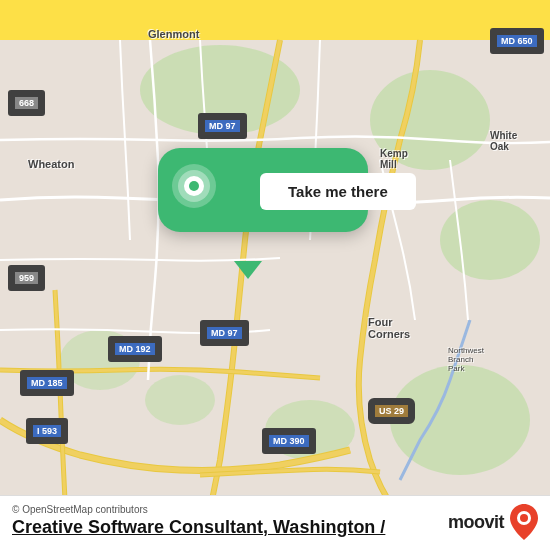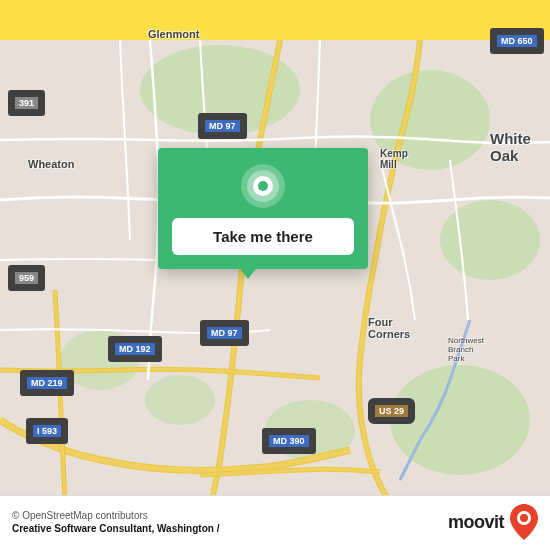--- a/index.html
+++ b/index.html
@@ -26,26 +26,27 @@
       width: 100%; height: 100%;
     }
 
     
     .popup-card {
       position: absolute;
       top: 148px;
       left: 158px;
       width: 210px;
       background: #3db872;
-      border-radius: 4px;
+      border-radius: 22px;
       padding: 16px 14px 14px 14px;
       display: flex;
-      flex-direction: column;
+      flex-direction: row;
       align-items: center;
       box-shadow: 0 4px 16px rgba(0,0,0,0.25);
+      gap: 44px;
     }
 
     .popup-pin {
       width: 44px;
       height: 44px;
       margin-bottom: 10px;
       display: flex;
       align-items: center;
       justify-content: center;
     }
@@ -86,39 +87,39 @@
     
     .footer {
       position: absolute;
       bottom: 0;
       left: 0;
       right: 0;
       background: white;
       border-top: 1px solid #ddd;
       padding: 8px 12px 10px 12px;
       display: flex;
-      align-items: center;
       justify-content: space-between;
     }
 
     .footer-left {
       display: flex;
       flex-direction: column;
     }
 
     .footer-copyright {
       font-size: 10px;
       color: #555;
       margin-bottom: 2px;
     }
 
     .footer-title {
-      font-size: 10px;
+      font-size: 18px;
       font-weight: 600;
       color: #111;
+      text-decoration: underline;
     }
 
     .footer-subtitle {
       font-size: 11px;
       color: #555;
     }
 
     
     .moovit-logo {
       display: flex;
@@ -210,34 +211,34 @@
     <path d="M380 120 Q390 160 400 200 Q410 240 415 280" stroke="white" stroke-width="2" fill="none"></path>
     <path d="M450 120 Q455 160 460 200 Q465 240 468 280" stroke="white" stroke-width="2" fill="none"></path>
     <path d="M0 290 Q80 288 160 292 Q220 295 270 290" stroke="white" stroke-width="2" fill="none"></path>
     <path d="M120 0 Q122 50 125 100 Q128 150 130 200" stroke="white" stroke-width="2" fill="none"></path>
     <path d="M200 0 Q202 40 205 80 Q208 120 210 160" stroke="white" stroke-width="2" fill="none"></path>
   </svg>
 
   <div class="place-name" style="top:28px;left:148px;">Glenmont</div>
   <div class="place-name" style="top:158px;left:28px;">Wheaton</div>
   <div class="place-name" style="top:148px;left:380px;font-size:10px;">Kemp<br>Mill</div>
-  <div class="place-name" style="top:130px;left:490px;font-size:15px;">White<br>Oak</div>
+  <div class="place-name" style="top:130px;left:490px;font-size:10px;">White<br>Oak</div>
   <div class="place-name" style="top:316px;left:368px;">Four<br>Corners</div>
-  <div class="place-name small" style="top:336px;left:448px;font-size:8px;">Northwest<br>Branch<br>Park</div>
+  <div class="place-name small" style="top:346px;left:448px;font-size:8px;">Northwest<br>Branch<br>Park</div>
 
   <div class="road-label" style="top:28px;left:490px;background:#3c6bbf;color:white;">MD 650</div>
   <div class="road-label" style="top:113px;left:198px;background:#3c6bbf;color:white;">MD 97</div>
   <div class="road-label" style="top:320px;left:200px;background:#3c6bbf;color:white;">MD 97</div>
   <div class="road-label" style="top:336px;left:108px;background:#3c6bbf;color:white;">MD 192</div>
-  <div class="road-label" style="top:370px;left:20px;background:#3c6bbf;color:white;">MD 219</div>
+  <div class="road-label" style="top:370px;left:20px;background:#3c6bbf;color:white;">MD 185</div>
   <div class="road-label" style="top:418px;left:26px;background:#3c6bbf;color:white;">I 593</div>
   <div class="road-label" style="top:428px;left:262px;background:#3c6bbf;color:white;">MD 390</div>
   <div class="road-label" style="top:398px;left:368px;background:#a07c3c;color:white;border-radius:6px;">US 29</div>
   <div class="road-label" style="top:265px;left:8px;background:#888;color:white;">959</div>
-  <div class="road-label" style="top:90px;left:8px;background:#888;color:white;">391</div>
+  <div class="road-label" style="top:90px;left:8px;background:#888;color:white;">668</div>
 
   <div class="popup-card">
     <div class="popup-pin">
       <svg viewBox="0 0 44 44" xmlns="http://www.w3.org/2000/svg">
         <circle cx="22" cy="22" r="22" fill="white" opacity="0.25"></circle>
         <circle cx="22" cy="22" r="16" fill="white" opacity="0.35"></circle>
         <circle cx="22" cy="22" r="10" fill="white"></circle>
         <circle cx="22" cy="22" r="5" fill="#3db872"></circle>
       </svg>
     </div>

